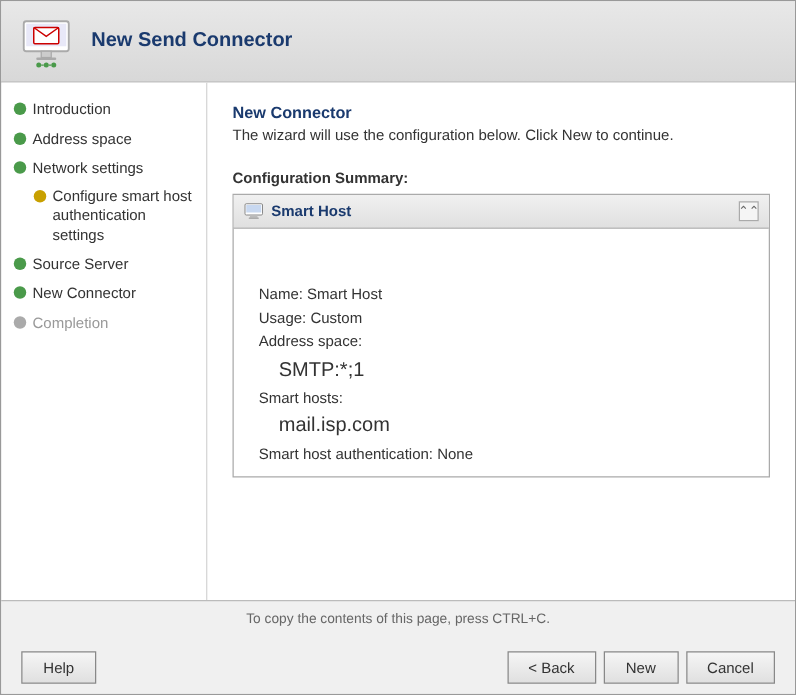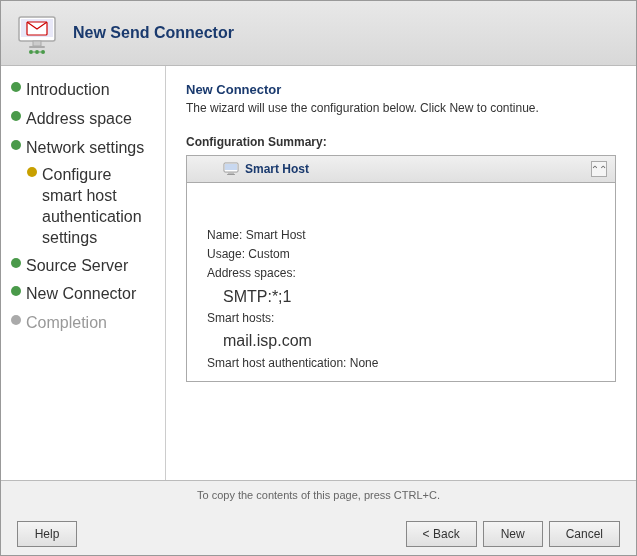--- a/index.html
+++ b/index.html
@@ -71,21 +71,21 @@
       cursor: pointer;
       color: #333;
       gap: 5px;
     }
 
     .sidebar-item.disabled {
       color: #999;
     }
 
     .sidebar-item-label {
-      font-size: 16px;
+      font-size: 12px;
       line-height: 1.3;
     }
 
     .sidebar-sub-item {
       display: flex;
       align-items: flex-start;
       padding: 3px 10px 3px 26px;
       cursor: pointer;
       color: #333;
       gap: 5px;
@@ -130,21 +130,20 @@
       padding: 5px 8px;
       display: flex;
       align-items: center;
       justify-content: space-between;
     }
 
     .config-box-header-left {
       display: flex;
       align-items: center;
       gap: 6px;
-      margin-left: 28px;
     }
 
     .config-box-header-icon {
       width: 16px;
       height: 16px;
     }
 
     .config-box-header-text {
       font-size: 12px;
       font-weight: bold;
@@ -334,21 +333,21 @@
                 <rect x="4" y="13" width="8" height="1" rx="0.5" fill="#999"></rect>
               </svg>
             </div>
             <span class="config-box-header-text">Smart Host</span>
           </div>
           <div class="collapse-btn">⌃⌃</div>
         </div>
         <div class="config-box-content">
           <div class="config-line">Name: Smart Host</div>
           <div class="config-line">Usage: Custom</div>
-          <div class="config-line">Address spaces:</div>
+          <div class="config-line">Address space:</div>
           <div class="config-line-indent">SMTP:*;1</div>
           <div class="config-line">Smart hosts:</div>
           <div class="config-line-indent">mail.isp.com</div>
           <div class="config-line">Smart host authentication: None</div>
         </div>
       </div>
     </div>
   </div>
 
   <div class="footer-bar">

